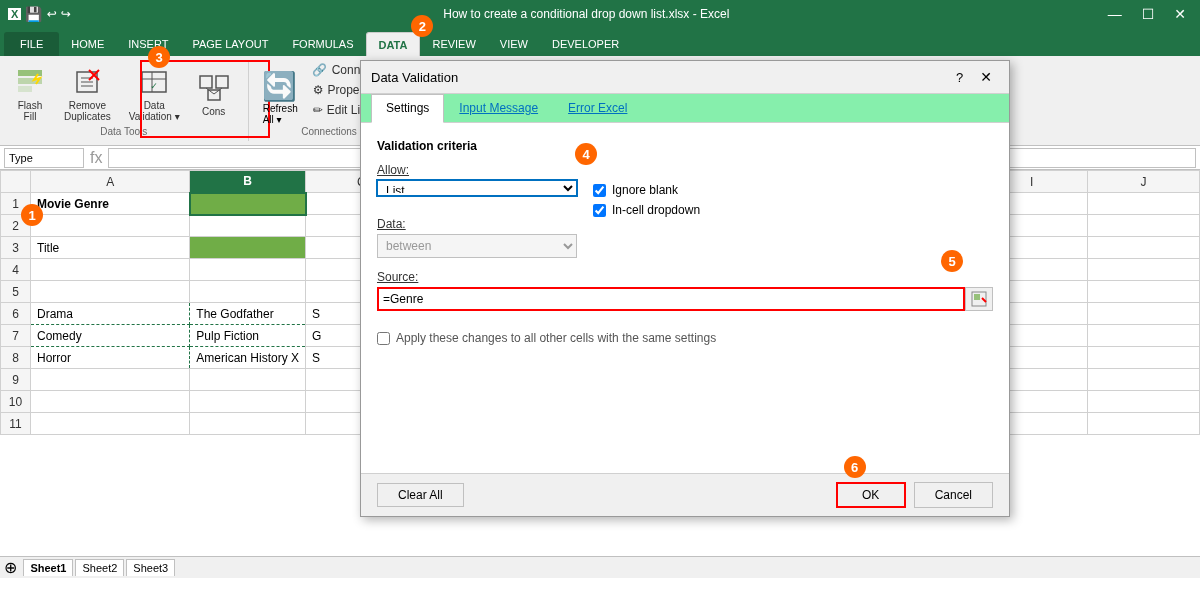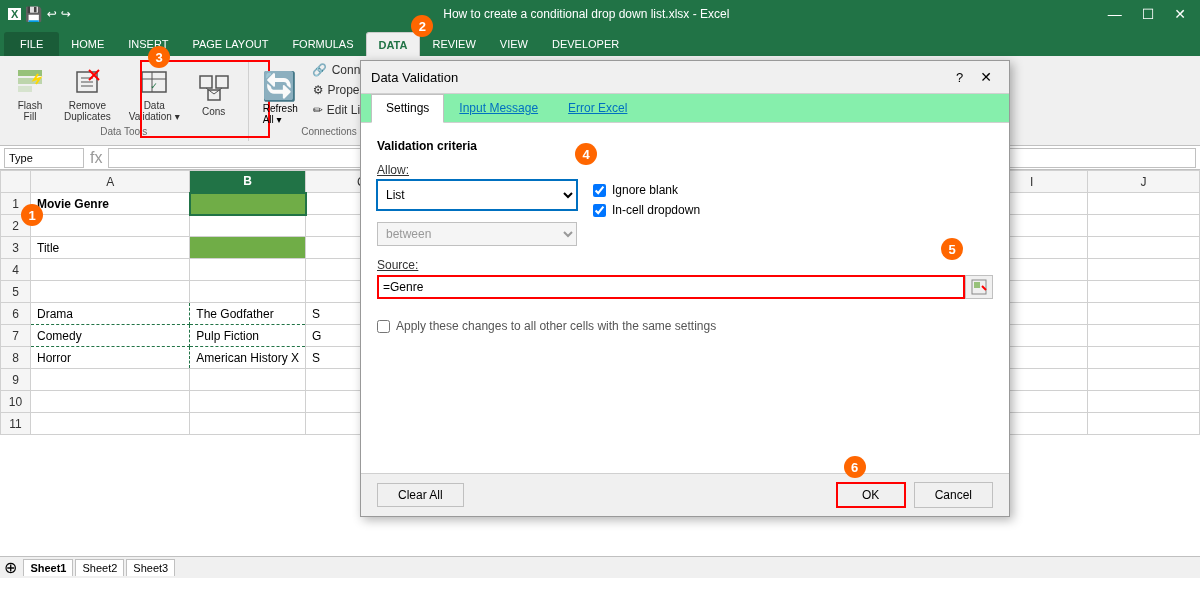--- a/index.html
+++ b/index.html
@@ -277,21 +277,21 @@
     .dialog-field { margin-bottom: 12px; }
     .dialog-label {
       font-size: 12px;
       color: #333;
       margin-bottom: 3px;
       display: block;
       text-decoration: underline;
     }
     .dialog-select {
       width: 200px;
-      height: 30px;
+      height: 16px;
       border: 1px solid #0070c0;
       padding: 2px 4px;
       font-size: 12px;
       background: #fff;
       outline: 2px solid #0070c0;
       outline-offset: -1px;
     }
     .dialog-select-gray {
       width: 200px;
       height: 24px;
@@ -729,20 +729,21 @@
           <label>Ignore blank</label>
         </div>
         <div class="checkbox-row">
           <input type="checkbox" checked="" style="">
           <label>In-cell dropdown</label>
         </div>
       </div>
     </div>
 
     <div class="dialog-field">
+      <label class="dialog-label">Data:</label>
       <select class="dialog-select-gray">
         <option>between</option>
       </select>
     </div>
 
     <div class="dialog-field" style="position:relative;">
       <label class="dialog-label">Source:</label>
       <div class="source-row">
         <input type="text" class="source-input" value="=Genre" style="">
         <button class="source-btn">

